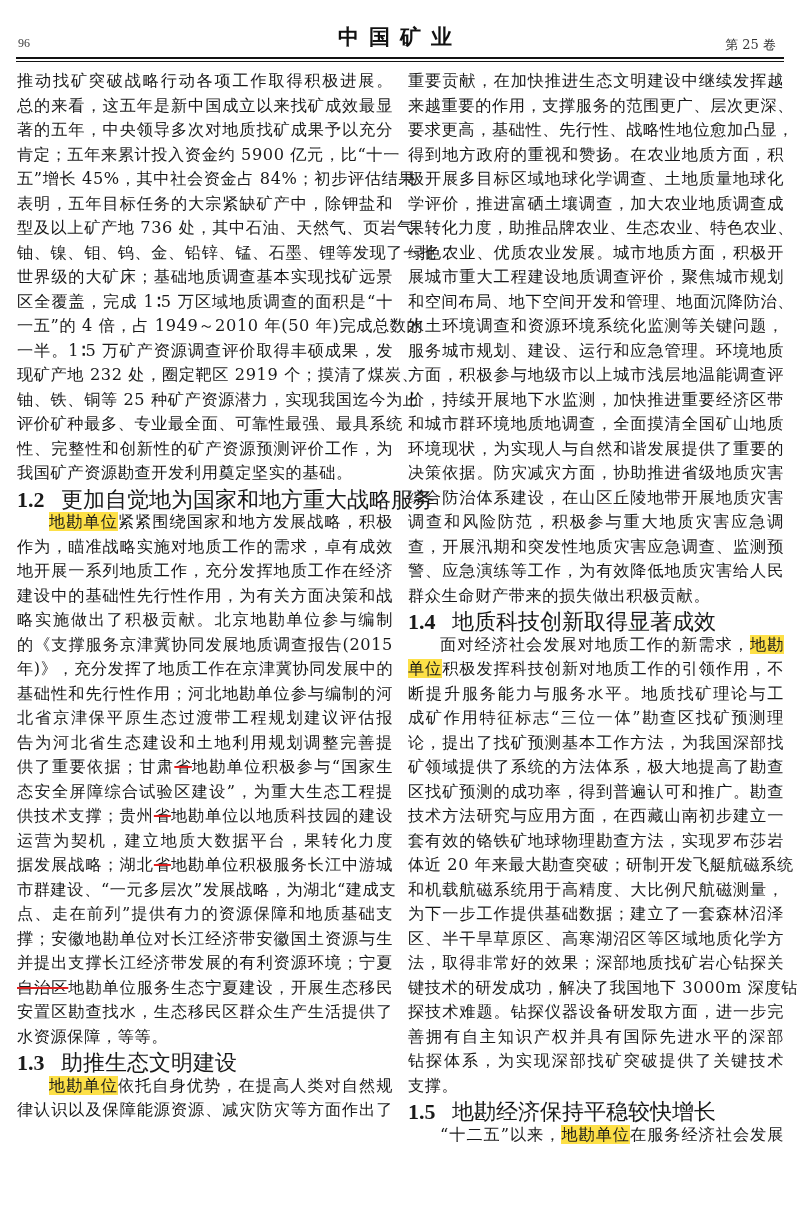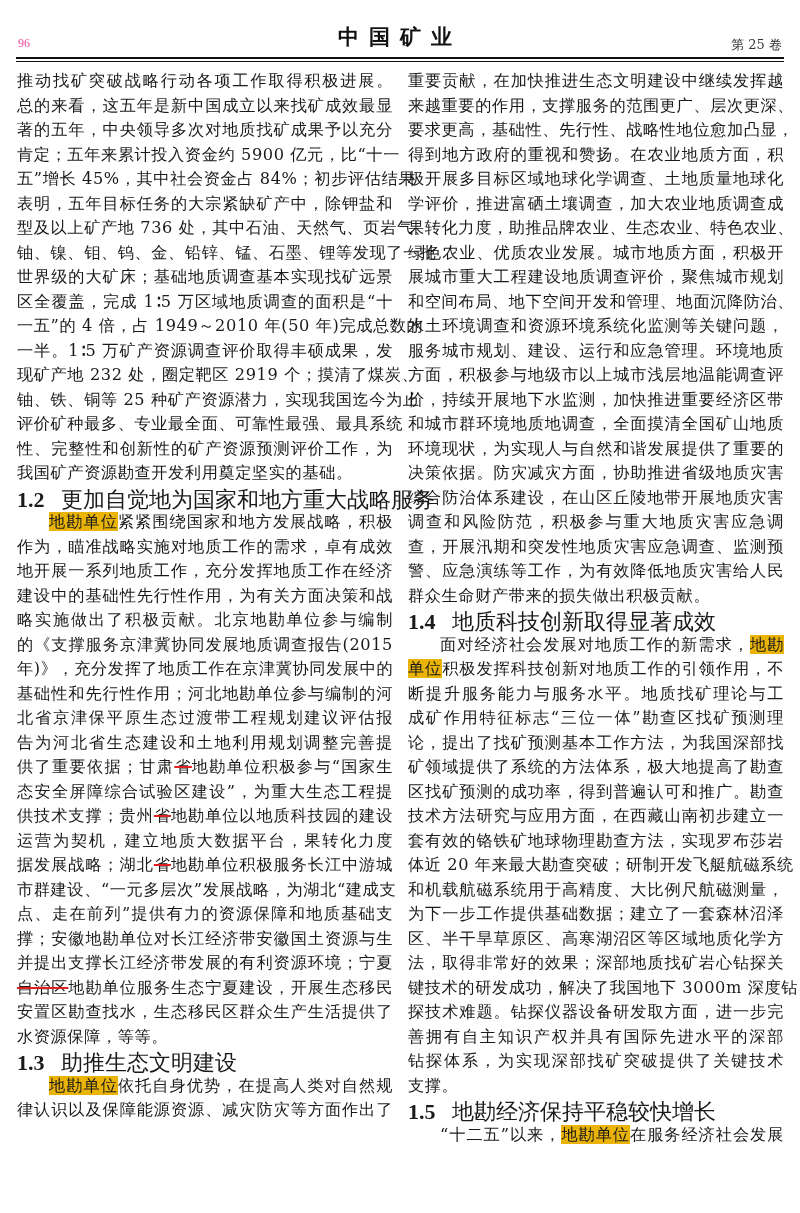--- a/index.html
+++ b/index.html
@@ -1,34 +1,34 @@
 <!DOCTYPE html>
 <html><head>
 <meta charset="utf-8">
 <style>
   html, body { margin:0; padding:0; background:#ffffff; }
   body { width:800px; height:1213px; position:relative; overflow:hidden;
          font-family: "DejaVu Serif", "Liberation Serif", serif; color:#1a1a1a; }
   .header { position:absolute; left:16px; right:16px; top:22px; height:38px; }
-  .page-num { position:absolute; left:2px; top:14px; font-size:12px; color:#ec4899; font-family:"Liberation Serif", serif; }
+  .page-num { position:absolute; left:2px; top:14px; font-size:12px; color:#404040; font-family:"Liberation Serif", serif; }
   .journal { position:absolute; left:0; right:0; top:1px; text-align:center; font-size:21px; font-weight:bold;
              letter-spacing:10px; font-family:"DejaVu Sans", sans-serif; color:#111; }
-  .volume { position:absolute; right:2px; top:14px; font-size:13px; color:#333; }
+  .volume { position:absolute; right:8px; top:14px; font-size:13px; color:#333; }
   .rule-thick { position:absolute; left:16px; right:16px; top:57px; height:2px; background:#111; }
   .rule-thin { position:absolute; left:16px; right:16px; top:61px; height:1px; background:#111; }
   .col { position:absolute; top:69px; width:376px; }
   .col.left { left:17px; }
   .col.right { left:408px; }
   .line { height:24.5px; line-height:24.5px; font-size:16.2px; white-space:nowrap; overflow:visible;
           text-align:justify; text-align-last:justify; letter-spacing:0.6px; }
   .line.last { text-align-last:left; }
   .line.indent { padding-left:32px; }
   .sec { height:24.5px; line-height:27px; font-size:22px; white-space:nowrap; }
   .sec .num { font-weight:bold; display:inline-block; width:44px; font-family:"Liberation Serif", serif; }
-  .hl { background:#eab308; }
+  .hl { background:#fde047; }
   .strike { text-decoration:line-through; text-decoration-color:#e02020; text-decoration-thickness:2px; }
 </style>
 </head>
 <body>
 
 <div class="header">
   <span class="page-num">96</span>
   <div class="journal">中国矿业</div>
   <span class="volume">第 25 卷</span>
 </div>

